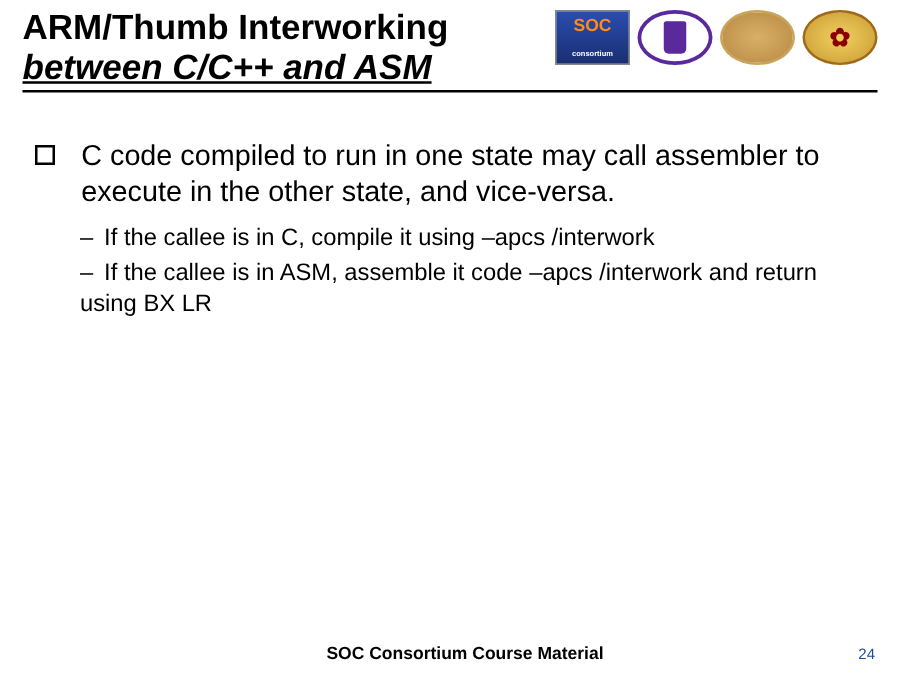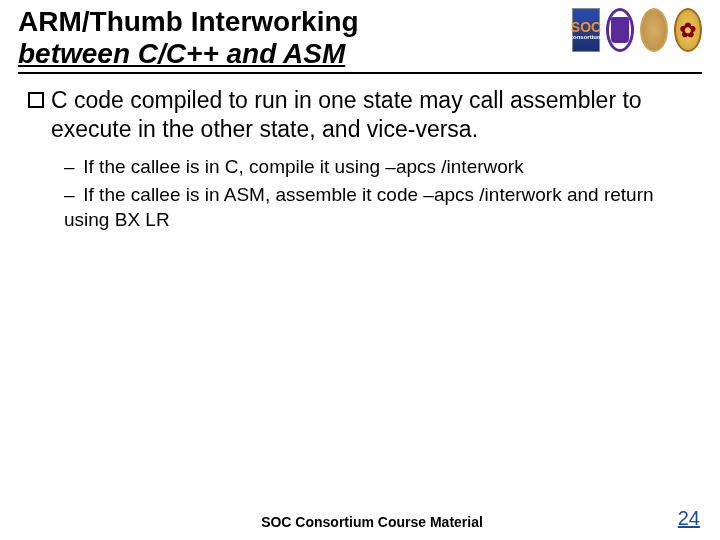--- a/index.html
+++ b/index.html
@@ -1,15 +1,15 @@
 <!DOCTYPE html>
 <html><head>
 <meta charset="utf-8">
 <style>
-  * { margin: 0; padding: 0; box-sizing: border-box; }
+  * { margin: 0; padding: 0; box-sizing: border-box; gap: 14px; }
   body {
     width: 720px;
     height: 540px;
     background: #ffffff;
     font-family: Arial, Helvetica, sans-serif;
     position: relative;
     color: #000;
   }
   .header {
     display: flex;
@@ -21,21 +21,21 @@
     font-weight: bold;
     line-height: 1.15;
     flex: 1;
   }
   .logos {
     display: flex;
     gap: 6px;
     padding-top: 2px;
   }
   .logo {
-    width: 28px;
+    width: 60px;
     height: 44px;
   }
   .logo-soc {
     background: linear-gradient(#2a4db0, #1a2f70);
     border: 1px solid #888;
     display: flex;
     flex-direction: column;
     align-items: center;
     justify-content: center;
     color: #fff;
@@ -65,20 +65,21 @@
     display:flex; align-items:center; justify-content:center;
   }
   .logo-circle3 .inner { color:#8a0000; font-size:20px; font-weight:bold; }
   .rule {
     border: none;
     border-top: 2.5px solid #000;
     margin: 2px 18px 0 18px;
   }
   .content {
     padding: 12px 26px 0 28px;
+    margin-top: 24px;
   }
   .bullet {
     display: flex;
     align-items: flex-start;
     margin-bottom: 6px;
   }
   .square {
     width: 16px;
     height: 16px;
     border: 2px solid #000;
@@ -107,23 +108,22 @@
     width: 100%;
     text-align: center;
     font-size: 14px;
     font-weight: bold;
     padding-left: 24px;
   }
   .pagenum {
     position: absolute;
     bottom: 10px;
     right: 20px;
-    font-size: 20px;
+    font-size: 12px;
     color: #1a4aa0;
-    text-decoration: underline;
   }
 </style>
 </head>
 <body>
 
 <div class="header">
   <div class="title">
     <span>ARM/Thumb Interworking</span><br>
     <span style="text-decoration: underline; font-style: italic;">between C/C++ and ASM</span>
   </div>

